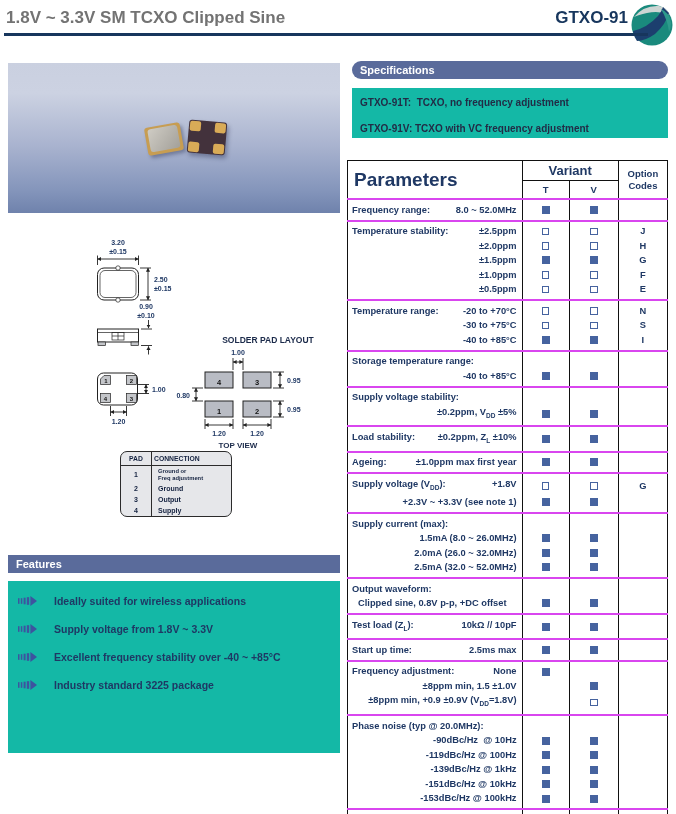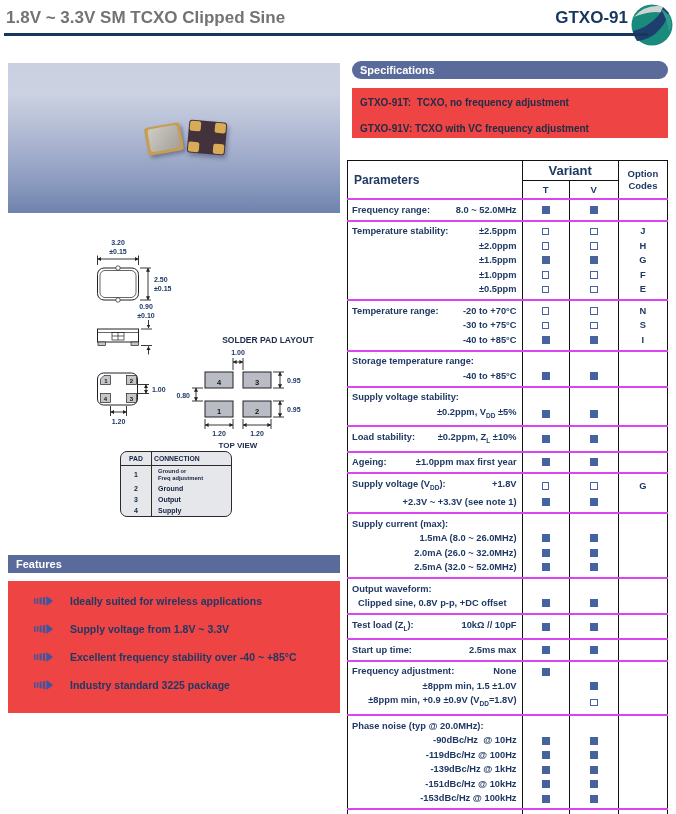--- a/index.html
+++ b/index.html
@@ -41,40 +41,40 @@
              background:#e6e7ea;border:1.3px solid #2b2b2b;border-radius:7px;font-size:7px;color:#13213f;}
   .pad-table th{font-size:6.8px;font-weight:700;border-bottom:1px solid #2b2b2b;padding:3px 2px;text-align:left;}
   .pad-table th:first-child,.pad-table td:first-child{border-right:1px solid #2b2b2b;text-align:center;width:26px;}
   .pad-table td{padding:2px 2px 2px 6px;font-weight:600;}
   .pad-table td.pnum{font-weight:700;padding-left:2px;}
   .pad-table .small div{font-size:5.8px;line-height:6.5px;}
 
   
   .section-bar{background:#5a6b9b;color:#fff;font-weight:700;font-size:11px;
                height:18px;line-height:18px;padding-left:8px;}
-  .gray-box{background:#ef4444;}
+  .gray-box{background:#14b8a6;}
 
   .features-bar{position:absolute;left:8px;top:555px;width:324px;}
-  .features-box{position:absolute;left:8px;top:581px;width:332px;height:132px;box-sizing:border-box;padding:13px 0 0 26px;}
+  .features-box{position:absolute;left:8px;top:581px;width:332px;height:172px;box-sizing:border-box;padding:13px 0 0 10px;}
   .feature-item{display:flex;align-items:center;height:14px;margin-bottom:14px;}
   .feature-item svg{fill:#3d549f;margin-right:17px;}
   .ftext{font-size:10.5px;font-weight:700;color:#1f3864;white-space:pre;}
 
   
   .right-col{position:absolute;left:347px;top:61px;width:321px;}
   .spec-bar{margin-left:5px;border-radius:9px;}
   .spec-box{margin-left:5px;margin-top:9px;height:50px;box-sizing:border-box;padding:9px 0 0 8px;}
   .intro-line{font-size:10px;font-weight:700;color:#222c46;white-space:pre;}
   .intro-line + .intro-line{margin-top:15px;}
 
   
   .spec-table{margin-top:22px;border-collapse:collapse;table-layout:fixed;width:321px;background:#fff;
               border:1.6px solid #111;}
   .spec-table th{border:1px solid #111;color:#1f3864;background:#fff;}
-  .th-params{font-size:12px;font-weight:700;text-align:left;padding-left:6px;}
+  .th-params{font-size:19px;font-weight:700;text-align:left;padding-left:6px;}
   .th-variant{font-size:13px;height:17px;}
   .th-tv{font-size:9.5px;height:15px;}
   .th-option{font-size:9.5px;line-height:1.2;}
   .spec-table tbody td{border-left:1px solid #111;border-right:1px solid #111;
                        font-size:9.3px;color:#1f3864;vertical-align:middle;padding:0;}
   .spec-table tr.first td{border-top:2px solid #d946ef;padding-top:2.5px;}
   .spec-table tr.last td{padding-bottom:2.5px;}
   .pline{display:flex;align-items:baseline;line-height:14.5px;padding:0 5px 0 4px;}
   .pline .lab{font-weight:700;white-space:pre;}
   .pline .val{font-weight:600;margin-left:auto;white-space:pre;text-align:right;}

